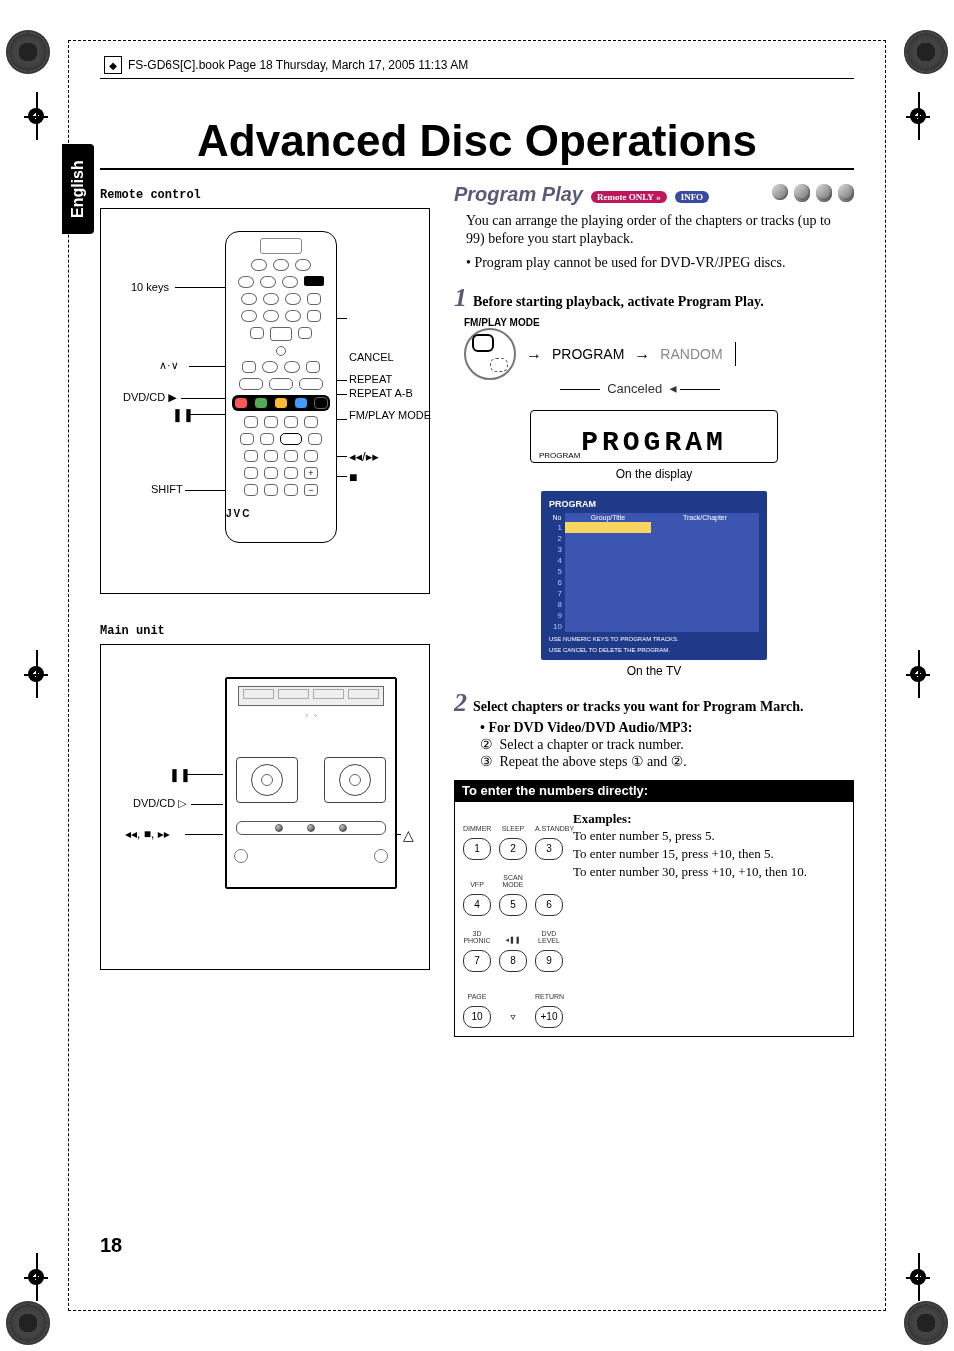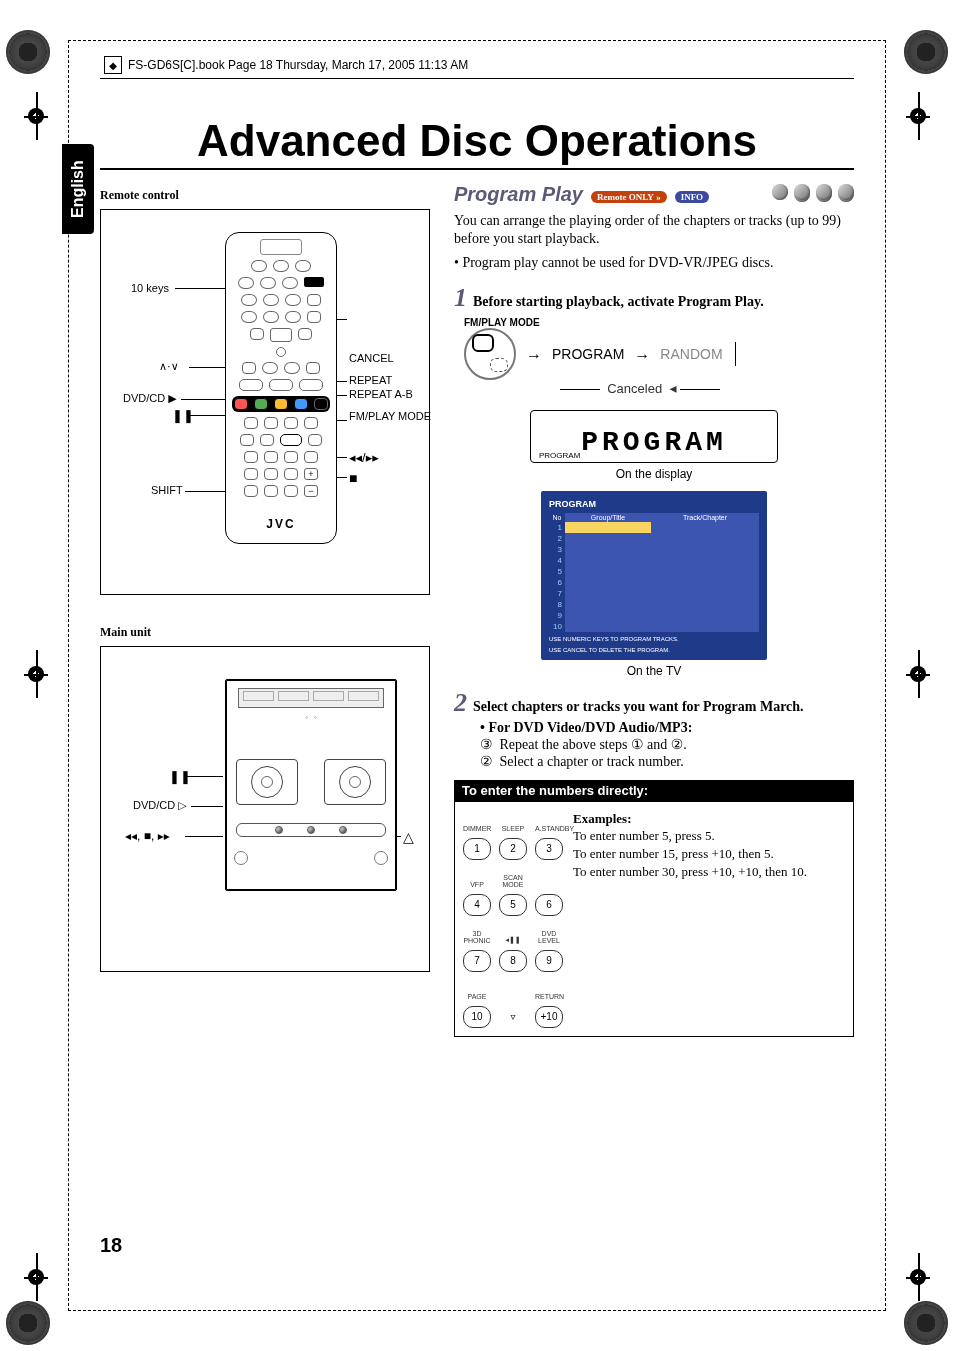--- a/index.html
+++ b/index.html
@@ -113,21 +113,21 @@
   }
 
   .cols {
     display: flex;
     gap: 24px;
   }
   .col-left { width: 330px; flex: 0 0 330px; }
   .col-right { flex: 1; }
 
   .box-label {
-    font-family: Liberation Serif, serif;
+    font-family: Liberation Mono, monospace;
     font-size: 12px;
     font-weight: bold;
     margin: 6px 0;
   }
   .dev-box {
     border: 1px solid #000;
     min-height: 360px;
     position: relative;
     margin-bottom: 30px;
     padding: 12px;
@@ -148,21 +148,21 @@
     width: 110px; height: 310px;
     border: 1.5px solid #000;
     border-radius: 14px;
     background: #fff;
   }
   .rb-row { display:flex; justify-content:center; gap:6px; margin: 5px 4px; }
   .rb-btn { width:14px;height:10px;border:1px solid #666;border-radius:50%/60%; }
   .rb-wide { width:22px; height:10px; border:1px solid #666; border-radius:5px; }
   .rb-rect { width:20px; height:10px; background:#000; border-radius:2px; }
   .rb-sm { width:12px;height:10px;border:1px solid #666;border-radius:4px; }
-  .rb-brand { font-size:12px; font-weight:bold; text-align:center; margin-top:20px; letter-spacing:2px; }
+  .rb-brand { font-size:10px; font-weight:bold; margin-top:12px; letter-spacing:2px; }
   .lbl { position:absolute; font-size:11px; white-space:nowrap; font-family: Arial, Helvetica, sans-serif; }
   .lbl.left { text-align:right; }
   .lead { position:absolute; height:1px; background:#000; }
 
   
   .mainunit-wrap {
     position: relative;
     width: 300px;
     margin: 0 auto;
     height: 260px;
@@ -196,21 +196,21 @@
     font-weight: bold;
     font-style: italic;
     font-size: 20px;
     color: #5a5a78;
     line-height: 1.2;
   }
   .sec-title-line.plain { font-style: italic; }
   .pill {
     display: inline-flex; align-items: center;
     font-size: 9px; font-weight: bold; font-style: normal;
-    color: #fff; background: #c2410c;
+    color: #fff; background: #be185d;
     padding: 1px 6px; border-radius: 8px;
     margin-left: 4px;
     vertical-align: middle;
   }
   .pill.blue { background: #3b4aa0; }
   .dots3 {
     position: absolute; right: 0; top: 4px;
     display: flex; gap: 6px;
   }
   .dot {
@@ -219,21 +219,21 @@
     box-shadow: inset -1px -1px 2px #555;
   }
   .dots4 {
     position: absolute; right: 0; top: 2px;
     display: flex; gap: 6px;
   }
 
   p.body {
     font-family: "Times New Roman", Times, serif;
     font-size: 14px;
-    margin: 6px 0;
+    margin: 6px 12px;
     line-height: 1.3;
   }
   .step-head {
     font-family: "Times New Roman", Times, serif;
     font-weight: bold;
     font-size: 14px;
     margin: 12px 0 4px 0;
     display: flex;
     gap: 6px;
     align-items: baseline;
@@ -684,22 +684,22 @@
         </div>
         <div class="fig-cap">On the TV</div>
 
         <div class="step-head">
           <span class="step-num">2</span>
           <span>Select chapters or tracks you want for Program March.</span>
         </div>
 
         <div class="enum">
           <div style="font-weight:bold;">• <span>For DVD Video/DVD Audio/MP3:</span></div>
+          <div><span class="n">②</span> <span>Select a chapter or track number.</span></div>
           <div><span class="n">③</span> <span>Repeat the above steps ① and ②.</span></div>
-          <div><span class="n">②</span> <span>Select a chapter or track number.</span></div>
         </div>
 
         <div class="blackbar">To enter the numbers directly:</div>
         <div class="enter-box">
           <div class="keypad">
             <div class="klabel">DIMMER</div>
             <div class="klabel">SLEEP</div>
             <div class="klabel">A.STANDBY</div>
             <div class="key">1</div>
             <div class="key">2</div>

